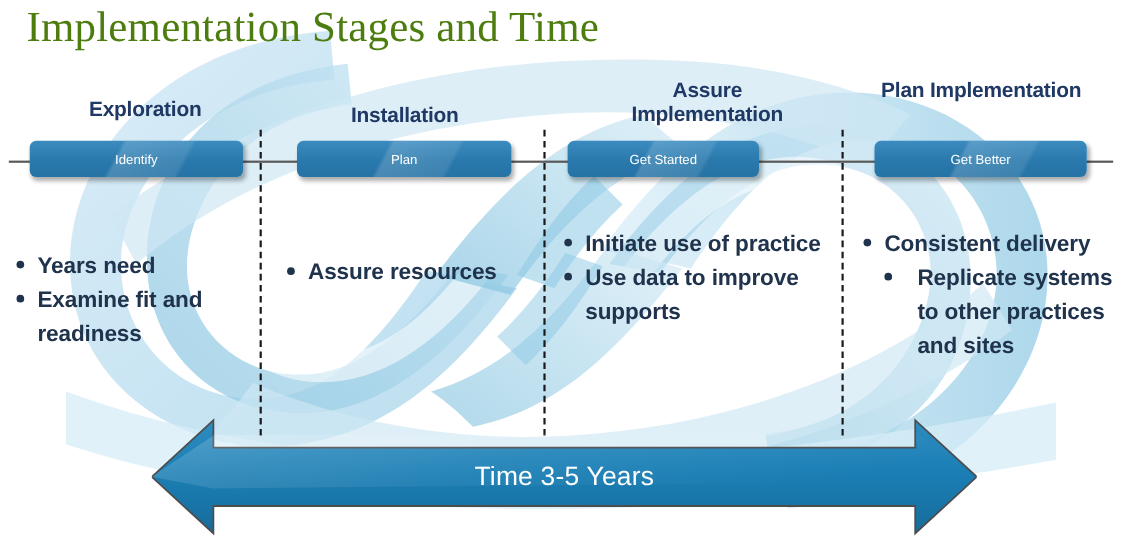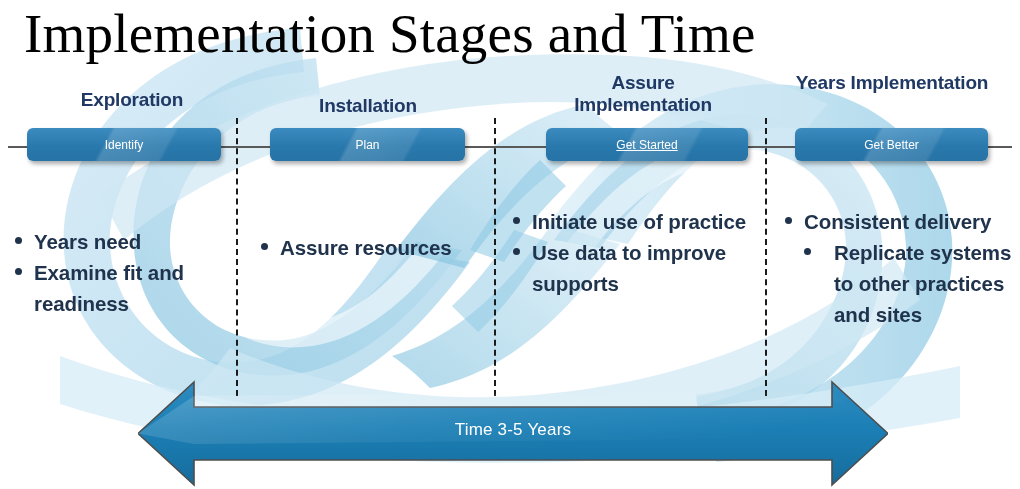--- a/index.html
+++ b/index.html
@@ -26,23 +26,23 @@
     width: 1020px;
     height: 489px;
     pointer-events: none;
   }
   
   #page-title {
     position: absolute;
     left: 24px;
     top: 2px;
     font-family: "Liberation Serif", "DejaVu Serif", serif;
-    font-size: 55px;
+    font-size: 39px;
     font-weight: 400;
-    color: #000000;
+    color: #4d7c0f;
     letter-spacing: 0.2px;
     white-space: nowrap;
   }
   
   .timeline-axis {
     position: absolute;
     left: 8px;
     top: 146px;
     width: 1004px;
     height: 2px;
@@ -124,21 +124,21 @@
     width: 750px;
     height: 111px;
   }
   #time-arrow-label {
     position: absolute;
     left: 138px;
     top: 420px;
     width: 750px;
     text-align: center;
     color: #ffffff;
-    font-size: 17px;
+    font-size: 24px;
     font-weight: 400;
     letter-spacing: 0.2px;
     pointer-events: none;
   }
 </style>
 </head>
 <body>
 
 <div id="slide">
 
@@ -233,35 +233,35 @@
     <span>Plan</span>
   </div>
   <div class="bullet-list" style="left:258px; top:232px; width:225px;">
     <div class="bullet-item">
       <span class="dot"></span>
       <span>Assure resources</span>
     </div>
   </div>
 
   <div class="stage-heading" style="left:543px; top:72px; width:200px;">Assure Implementation</div>
-  <div class="stage-chip" style="left:546px; width:202px;text-decoration:underline;">
+  <div class="stage-chip" style="left:516px; width:174px;">
     <span>Get Started</span>
   </div>
   <div class="bullet-list" style="left:510px; top:206px; width:240px;">
     <div class="bullet-item">
       <span class="dot"></span>
       <span>Initiate use of practice</span>
     </div>
     <div class="bullet-item">
       <span class="dot"></span>
       <span>Use data to improve supports</span>
     </div>
   </div>
 
-  <div class="stage-heading" style="left:792px; top:72px; width:200px;">Years Implementation</div>
+  <div class="stage-heading" style="left:792px; top:72px; width:200px;">Plan Implementation</div>
   <div class="stage-chip" style="left:795px; width:193px;">
     <span>Get Better</span>
   </div>
   <div class="bullet-list" style="left:782px; top:206px; width:238px;">
     <div class="bullet-item">
       <span class="dot"></span>
       <span>Consistent delivery</span>
     </div>
     <div class="bullet-item indented">
       <span class="dot"></span>

